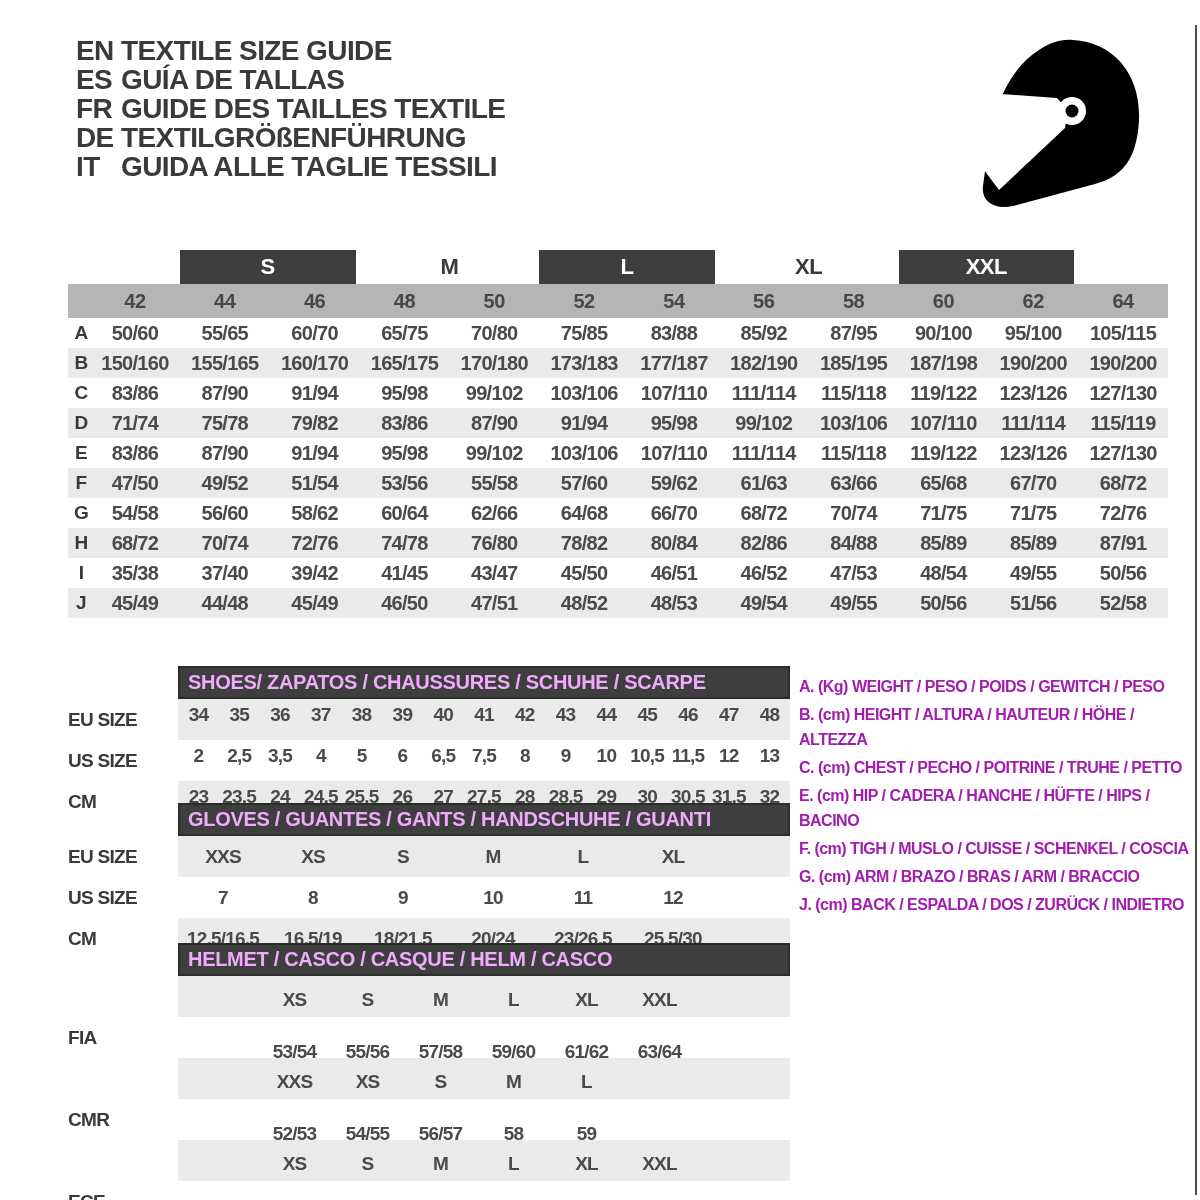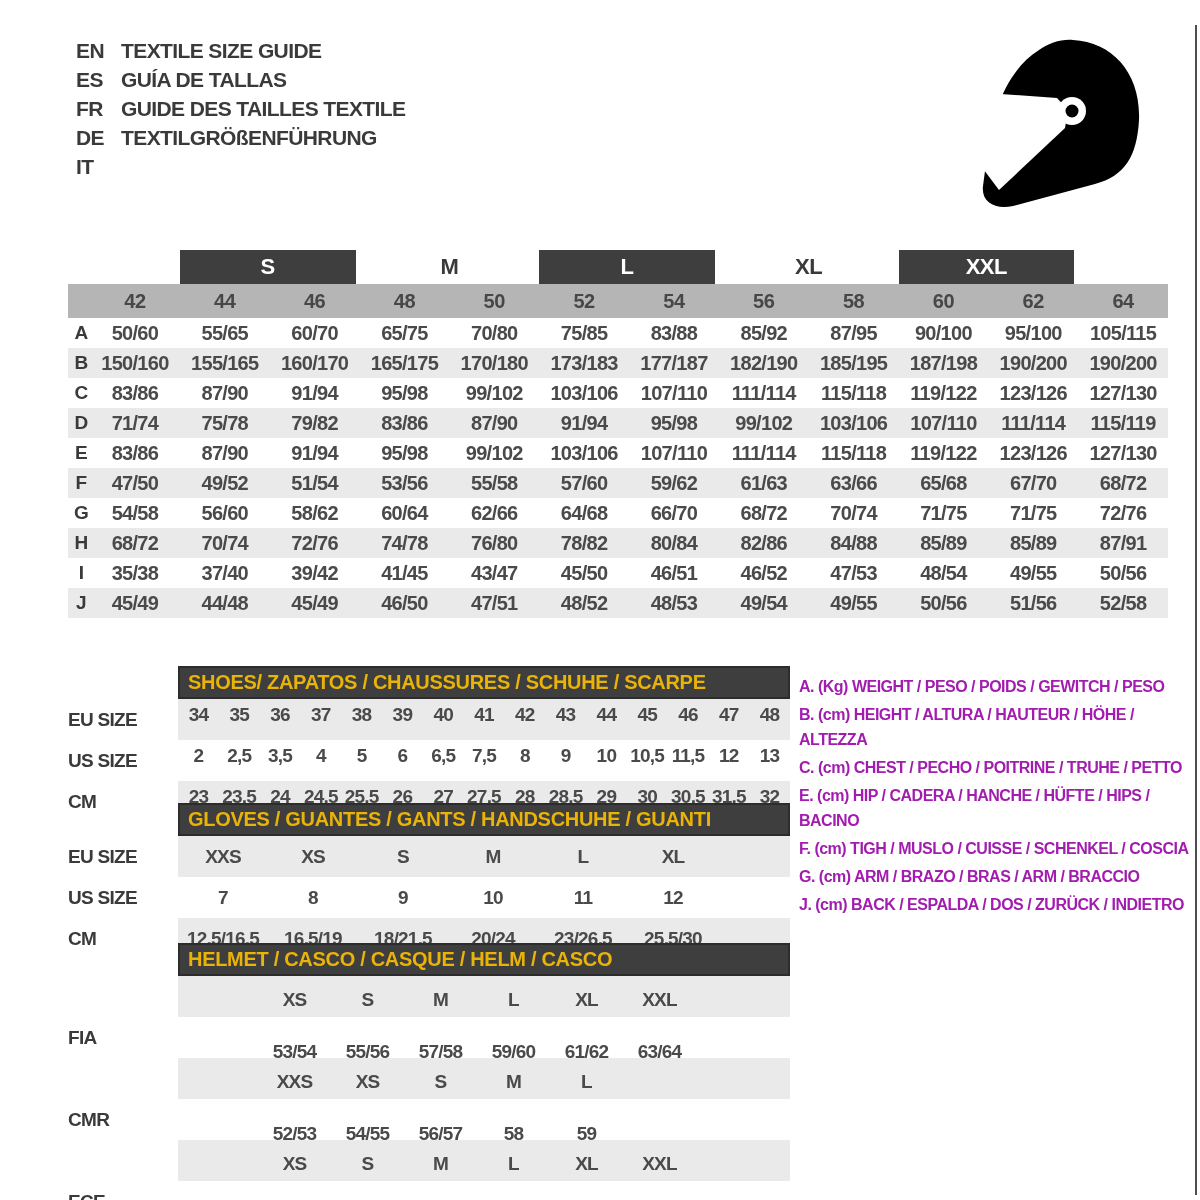--- a/index.html
+++ b/index.html
@@ -5,21 +5,21 @@
   html,body{margin:0;padding:0;}
   body{
     width:1200px;height:1200px;position:relative;overflow:hidden;
     background:#ffffff;
     font-family:"Liberation Sans","DejaVu Sans",sans-serif;
     font-weight:700;color:#4a4a4a;
     -webkit-font-smoothing:antialiased;
   }
   
   .lang-table{position:absolute;left:76px;top:36px;}
-  .lang-row{display:flex;font-size:21px;line-height:29px;color:#3a3a3a;letter-spacing:-0.6px;}
+  .lang-row{display:flex;font-size:28px;line-height:29px;color:#3a3a3a;letter-spacing:-0.6px;}
   .lang-code{width:45px;flex:0 0 45px;}
   
   .helmet-icon{position:absolute;left:973px;top:38px;width:168px;height:175px;}
   
   .page-edge{position:absolute;left:1195px;top:25px;width:2px;height:1170px;background:#4d4d4d;}
   
   .main-table{position:absolute;left:68px;top:250px;width:1100px;}
   .grid13{display:grid;grid-template-columns:22px repeat(12,1fr);}
   .size-header{height:34px;}
   .size-box{display:flex;align-items:center;justify-content:center;
@@ -27,21 +27,21 @@
   .size-box.boxed{background:#3e3e3e;color:#ffffff;margin:0 4px 0 0;}
   .size-box.plain{color:#3a3a3a;}
   .num-band{height:34px;background:#b5b5b5;align-items:center;}
   .num-band .cell{text-align:center;font-size:20px;color:#474747;letter-spacing:-0.5px;}
   .m-row{height:30px;align-items:center;font-size:20px;letter-spacing:-0.7px;}
   .m-row.shaded{background:#eaeaea;}
   .m-row .rlabel{padding-left:4px;font-size:19px;color:#3a3a3a;}
   .m-row .cell{text-align:center;}
   
   .sub-table{position:absolute;left:68px;width:722px;}
-  .sub-title{margin-left:110px;height:33px;background:#3e3e3e;color:#eab308;
+  .sub-title{margin-left:110px;height:33px;background:#3e3e3e;color:#f0abfc;
     display:flex;align-items:center;padding-left:8px;box-sizing:border-box;
     font-size:20px;letter-spacing:-0.3px;border:2px solid #2c2c2c;}
   .s-row{display:flex;height:41px;}
   .s-row .rlabel{width:110px;flex:0 0 110px;display:flex;align-items:center;
     font-size:19px;color:#3a3a3a;letter-spacing:-0.7px;}
   .s-row .band{flex:1;display:grid;align-items:center;}
   .s-row.shaded .band{background:#eaeaea;}
   .band .cell{text-align:center;font-size:19px;letter-spacing:-0.8px;}
   .band .cell.unit{text-align:left;padding-left:2px;color:#3a3a3a;margin-top:48px;}
   .shoes-t .band{grid-template-columns:repeat(15,1fr);}
@@ -70,20 +70,21 @@
     <div class="lang-row">
       <span class="lang-code">FR</span>
       <span class="lang-label">GUIDE DES TAILLES TEXTILE</span>
     </div>
     <div class="lang-row">
       <span class="lang-code">DE</span>
       <span class="lang-label">TEXTILGRÖßENFÜHRUNG</span>
     </div>
     <div class="lang-row">
       <span class="lang-code">IT</span>
+      <span class="lang-label">GUIDA ALLE TAGLIE TESSILI</span>
     </div>
   </div>
 
 <div class="helmet-icon">
   <svg viewBox="0 0 168 172" width="168" height="172" xmlns="http://www.w3.org/2000/svg" aria-hidden="true">
     <path fill="#000000" d="M100 2 C140 4 168 36 166 82 C164 118 152 138 122 146 L40 168 C22 172 8 164 10 148 L14 118 C18 76 34 32 66 12 C76 5 88 1 100 2 Z"></path>
     <polygon fill="#ffffff" points="14,55 84,60 95,72 92,90 26,152 8,128"></polygon>
     <circle cx="99" cy="73" r="14" fill="#ffffff"></circle>
     <circle cx="99" cy="73" r="6.5" fill="#000000"></circle>
   </svg>

